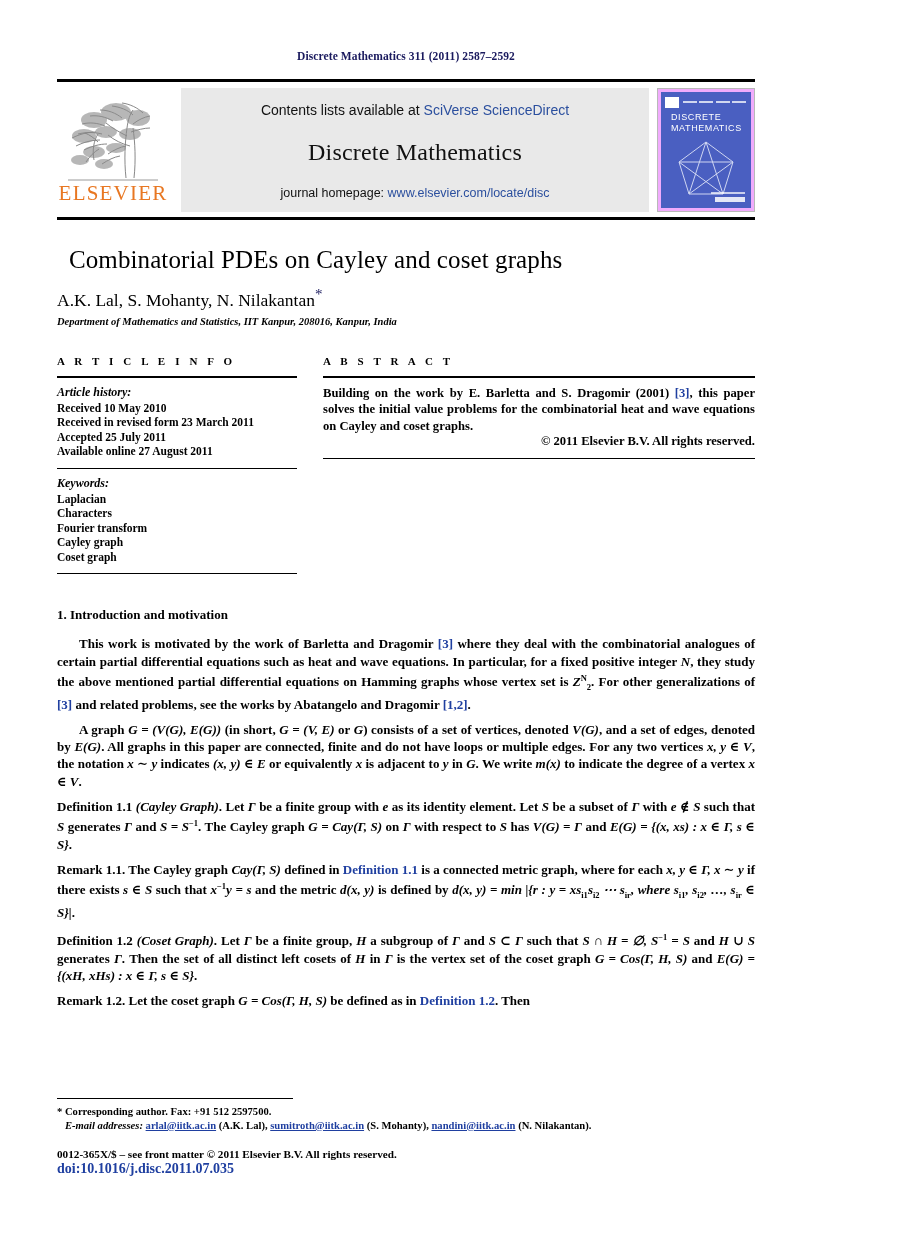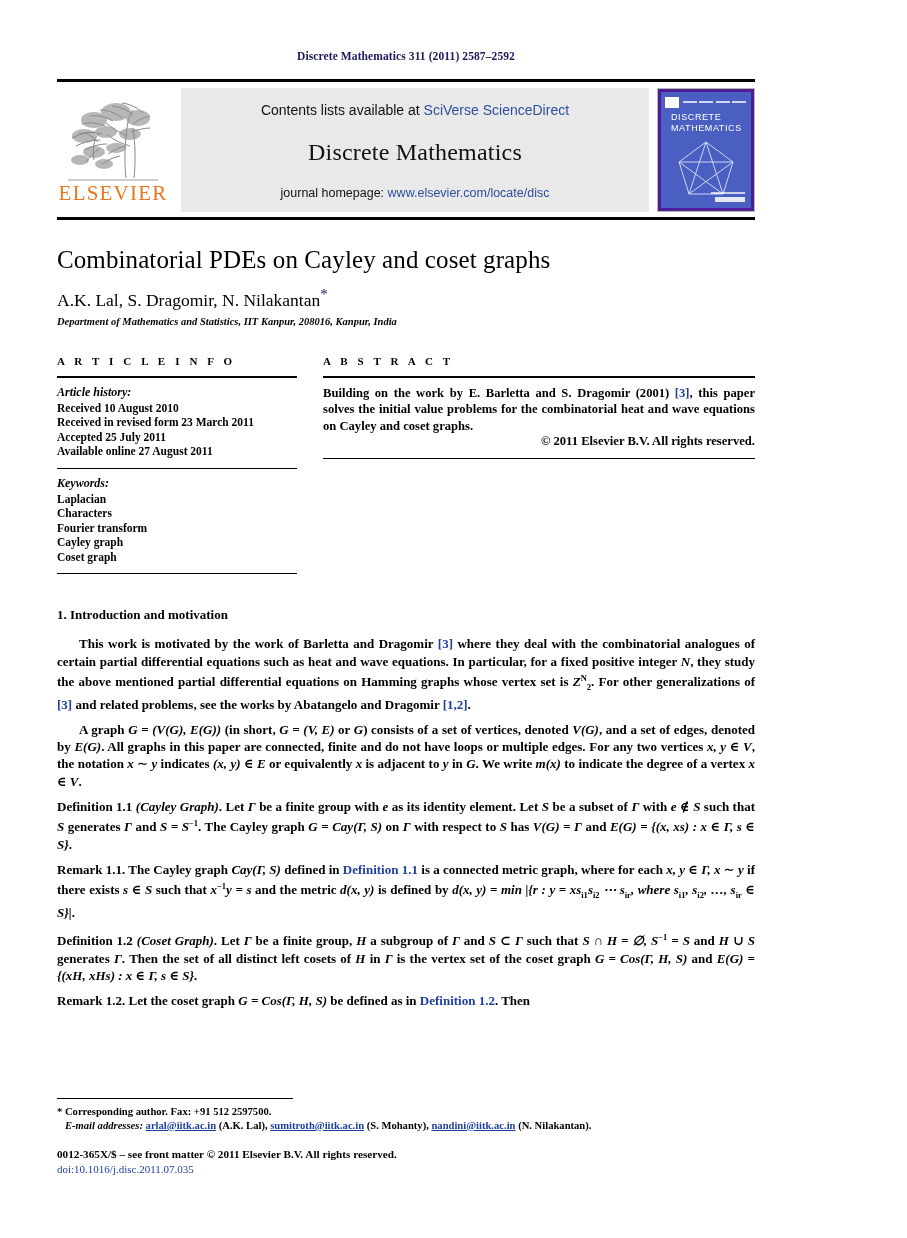--- a/index.html
+++ b/index.html
@@ -100,21 +100,21 @@
     color: #111;
   }
   .homepage-line a {
     color: #2b4f9e;
     text-decoration: none;
   }
   .cover-thumb {
     width: 98px;
     flex: 0 0 98px;
     border: 1px solid #b9b9b9;
-    background: #4c1d95;
+    background: #f0abfc;
     padding: 3px;
     box-sizing: border-box;
   }
   .cover-inner {
     width: 100%;
     height: 100%;
     background: #4a5fc1;
     position: relative;
     box-sizing: border-box;
     overflow: hidden;
@@ -184,21 +184,21 @@
   }
 
   
   .title-block {
     margin: 26px 57px 0 57px;
   }
   .paper-title {
     font-size: 25px;
     font-family: "Liberation Serif", serif;
     color: #000;
-    margin: 0 0 12px 0;
+    margin: 0 0 12px 12px;
     font-weight: normal;
     letter-spacing: 0.1px;
   }
   .authors {
     font-size: 17.5px;
     font-family: "Liberation Serif", serif;
     margin: 0 0 5px 0;
   }
   .authors .star {
     color: #1a1a5e;
@@ -316,22 +316,22 @@
   .foot-line .ital { font-style: italic; }
   .issn-block {
     margin-top: 14px;
   }
   .issn-line {
     font-size: 11.2px;
     font-weight: bold;
     line-height: 14.5px;
   }
   .doi-line {
-    font-size: 11px;
-    font-weight: normal;
+    font-size: 14px;
+    font-weight: bold;
     color: #1f3fa0;
     line-height: 14.5px;
   }
 </style>
 </head>
 <body>
 
 <div class="page">
 
   <div class="running-head">Discrete Mathematics 311 (2011) 2587–2592</div>
@@ -422,32 +422,32 @@
         </div>
       </div>
 
     </div>
   </div>
   <div class="masthead-rule"></div>
 
   <div class="title-block">
     <h1 class="paper-title">Combinatorial PDEs on Cayley and coset graphs</h1>
     <div class="authors">
-      <span>A.K. Lal, S. Dragomir, N. Nilakantan</span><span class="star">*</span>
+      <span>A.K. Lal, S. Mohanty, N. Nilakantan</span><span class="star">*</span>
     </div>
     <div class="affiliation">Department of Mathematics and Statistics, IIT Kanpur, 208016, Kanpur, India</div>
   </div>
 
   <div class="info-abstract">
 
     <div class="col-info">
       <div class="sec-label">A R T I C L E   I N F O</div>
       <div class="rule-thick"></div>
       <div class="meta-head">Article history:</div>
-      <div class="meta-line">Received 10 August 2010</div>
+      <div class="meta-line">Received 10 May 2010</div>
       <div class="meta-line">Received in revised form 23 March 2011</div>
       <div class="meta-line">Accepted 25 July 2011</div>
       <div class="meta-line">Available online 27 August 2011</div>
       <div class="rule-thin"></div>
       <div class="meta-head">Keywords:</div>
       <div class="kw-line">Laplacian</div>
       <div class="kw-line">Characters</div>
       <div class="kw-line">Fourier transform</div>
       <div class="kw-line">Cayley graph</div>
       <div class="kw-line">Coset graph</div>

